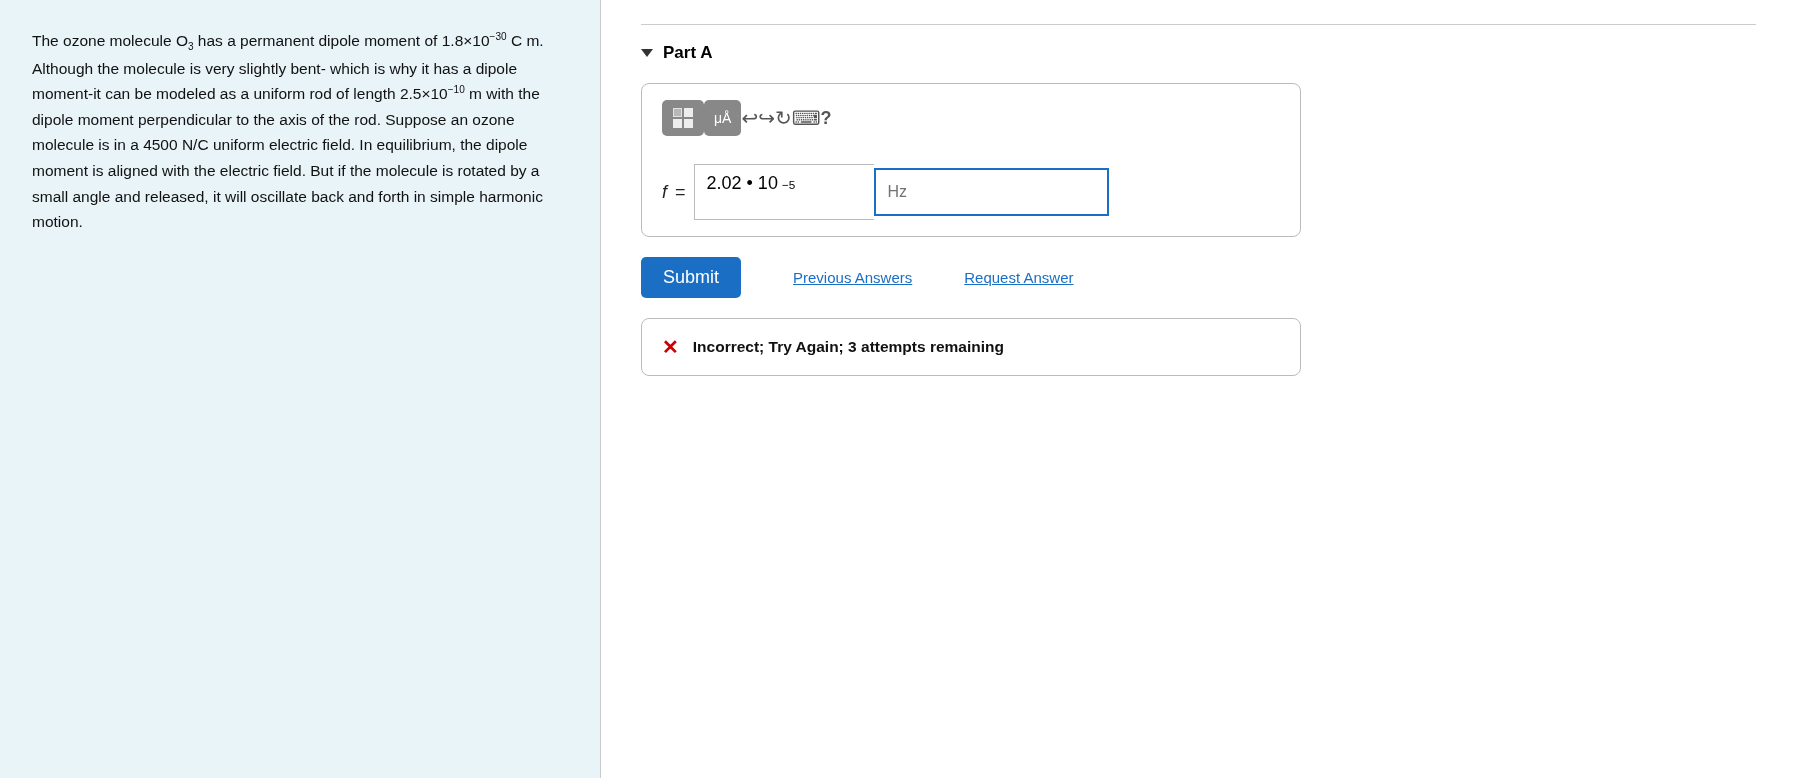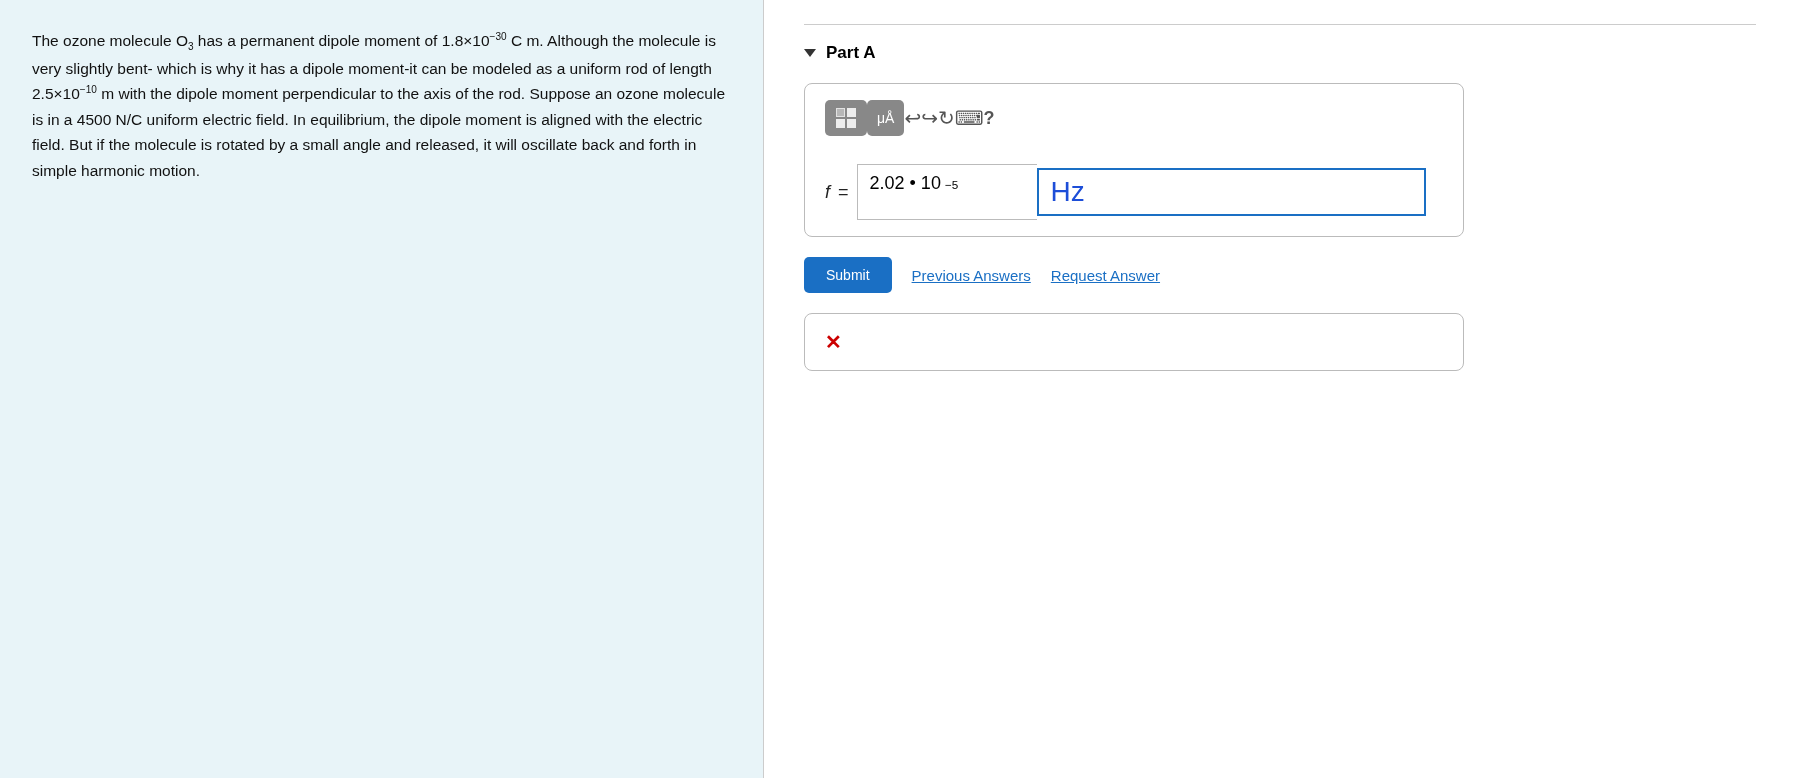--- a/index.html
+++ b/index.html
@@ -6,21 +6,21 @@
     body {
       font-family: -apple-system, BlinkMacSystemFont, "Segoe UI", Arial, sans-serif;
       font-size: 16px;
       background: #fff;
       display: flex;
       height: 778px;
       overflow: hidden;
     }
 
     .left-panel {
-      width: 764px;
+      width: 601px;
       background: #e8f4f8;
       padding: 28px 32px;
       border-right: 1px solid #ccc;
       flex-shrink: 0;
     }
 
     .left-panel p {
       line-height: 1.65;
       color: #111;
       font-size: 15.5px;
@@ -133,53 +133,54 @@
 
     .equals-sign {
       font-size: 18px;
       margin-right: 8px;
       color: #222;
     }
 
     .unit-input {
       border: 2px solid #1a6fc4;
       padding: 8px 12px;
-      font-size: 28px;
+      font-size: 16px;
       font-weight: 500;
       min-width: 120px;
       height: 48px;
       outline: none;
-      color: #1d4ed8;
+      color: #737373;
     }
 
     .submit-row {
       display: flex;
       align-items: center;
       gap: 20px;
       margin-bottom: 20px;
     }
 
     .submit-btn {
       background: #1a6fc4;
       color: #fff;
       border: none;
       padding: 10px 22px;
       border-radius: 5px;
-      font-size: 14px;
+      font-size: 18px;
       cursor: pointer;
       font-weight: 500;
     }
 
     .link-btn {
       color: #1a6fc4;
       text-decoration: underline;
       cursor: pointer;
       font-size: 15px;
       background: none;
       border: none;
+      margin-left: 32px;
     }
 
     .feedback-box {
       border: 1px solid #bbb;
       border-radius: 8px;
       padding: 16px 20px;
       max-width: 660px;
       display: flex;
       align-items: center;
       gap: 14px;
@@ -286,14 +287,15 @@
   </div>
 
   <div class="submit-row">
     <button class="submit-btn">Submit</button>
     <button class="link-btn">Previous Answers</button>
     <button class="link-btn">Request Answer</button>
   </div>
 
   <div class="feedback-box">
     <span class="x-icon">✕</span>
+    <span class="feedback-text">Incorrect; Try Again; 3 attempts remaining</span>
   </div>
 </div>
 
 </body></html>

